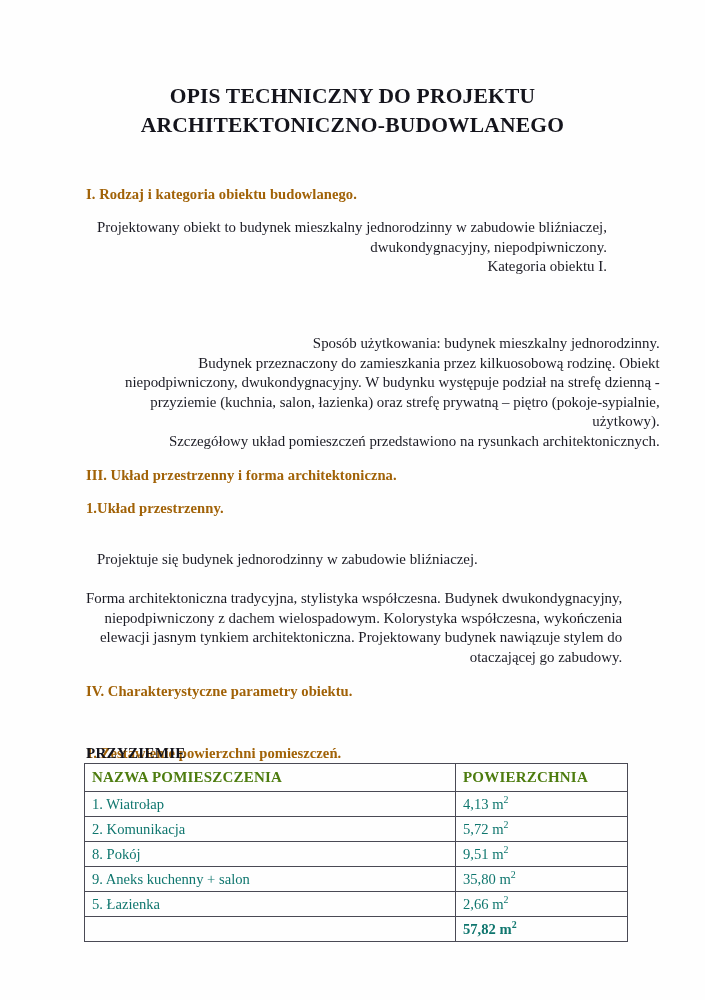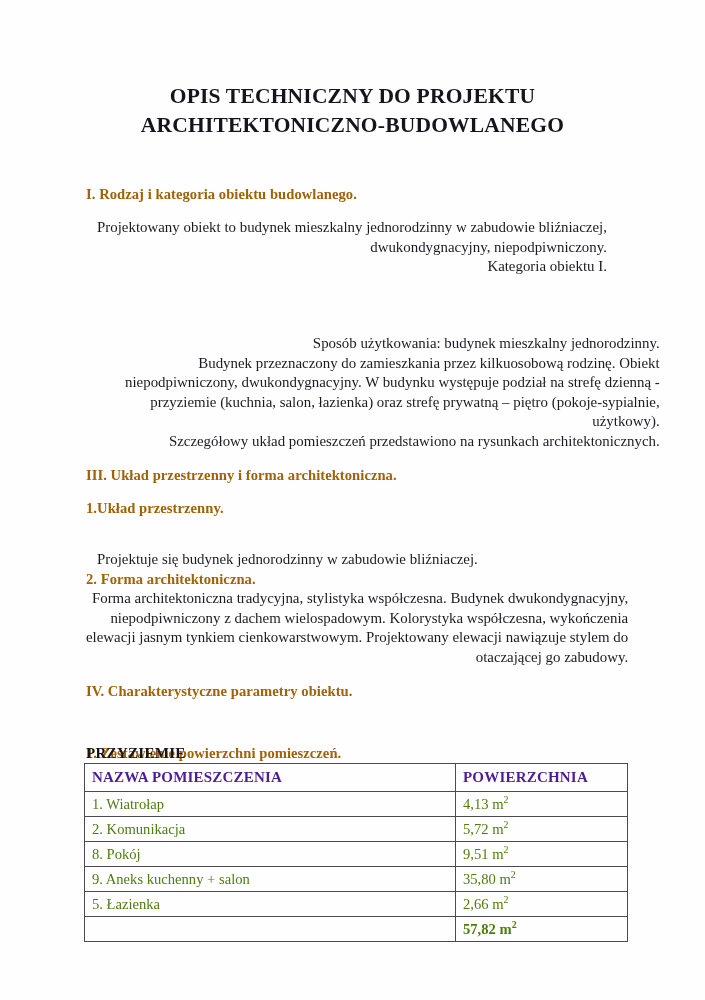--- a/index.html
+++ b/index.html
@@ -79,30 +79,30 @@
     table-layout: fixed;
   }
   .area-table td, .area-table th {
     border: 1px solid #4a4a55;
     padding: 1px 6px 2px 7px;
     font-size: 14.6px;
     line-height: 20px;
     text-align: left;
     vertical-align: middle;
     height: 21px;
-    color: #4d7c0f;
+    color: #0f766e;
     overflow: hidden;
     white-space: nowrap;
   }
   .area-table th {
     font-weight: bold;
     font-size: 15px;
     height: 24px;
     letter-spacing: 0.2px;
-    color: #4c1d95;
+    color: #4d7c0f;
   }
   .col-name  { width: 371px; }
   .col-value { width: 172px; }
   .total-value { font-weight: bold; }
   .unit-sup { font-size: 0.68em; vertical-align: super; line-height: 0; }
 </style>
 </head>
 <body>
 
 <div class="page">
@@ -127,25 +127,24 @@
     <span class="ln">użytkowy).</span>
     <span class="ln">Szczegółowy układ pomieszczeń przedstawiono na rysunkach architektonicznych.</span>
   </div>
 
   <div class="block heading" style="left:86px; top:466px;">III. Układ przestrzenny i forma architektoniczna.</div>
   <div class="block heading" style="left:86px; top:499px;">1.Układ przestrzenny.</div>
   <div class="block para" style="left:97px; top:536px;margin-top:14px;">
     <span class="ln">Projektuje się budynek jednorodzinny w zabudowie bliźniaczej.</span>
   </div>
 
-  <div class="block heading" style="left:86px; top:570px;">2. Forma architektoniczna.</div>
   <div class="block para" style="left:86px; top:589px;">
     <span class="ln">Forma architektoniczna tradycyjna, stylistyka współczesna. Budynek dwukondygnacyjny,</span>
     <span class="ln">niepodpiwniczony z dachem wielospadowym. Kolorystyka współczesna, wykończenia</span>
-    <span class="ln">elewacji jasnym tynkiem cienkowarstwowym. Projektowany elewacji nawiązuje stylem do</span>
+    <span class="ln">elewacji jasnym tynkiem architektoniczna. Projektowany budynek nawiązuje stylem do</span>
     <span class="ln">otaczającej go zabudowy.</span>
   </div>
 
   <div class="block heading" style="left:86px; top:682px;">IV. Charakterystyczne parametry obiektu.</div>
   <div class="block heading" style="left:86px; top:744px;">1. Zestawienie powierzchni pomieszczeń.</div>
 
   <div class="table-label">PRZYZIEMIE</div>
 
   <table class="area-table">
     <colgroup>

